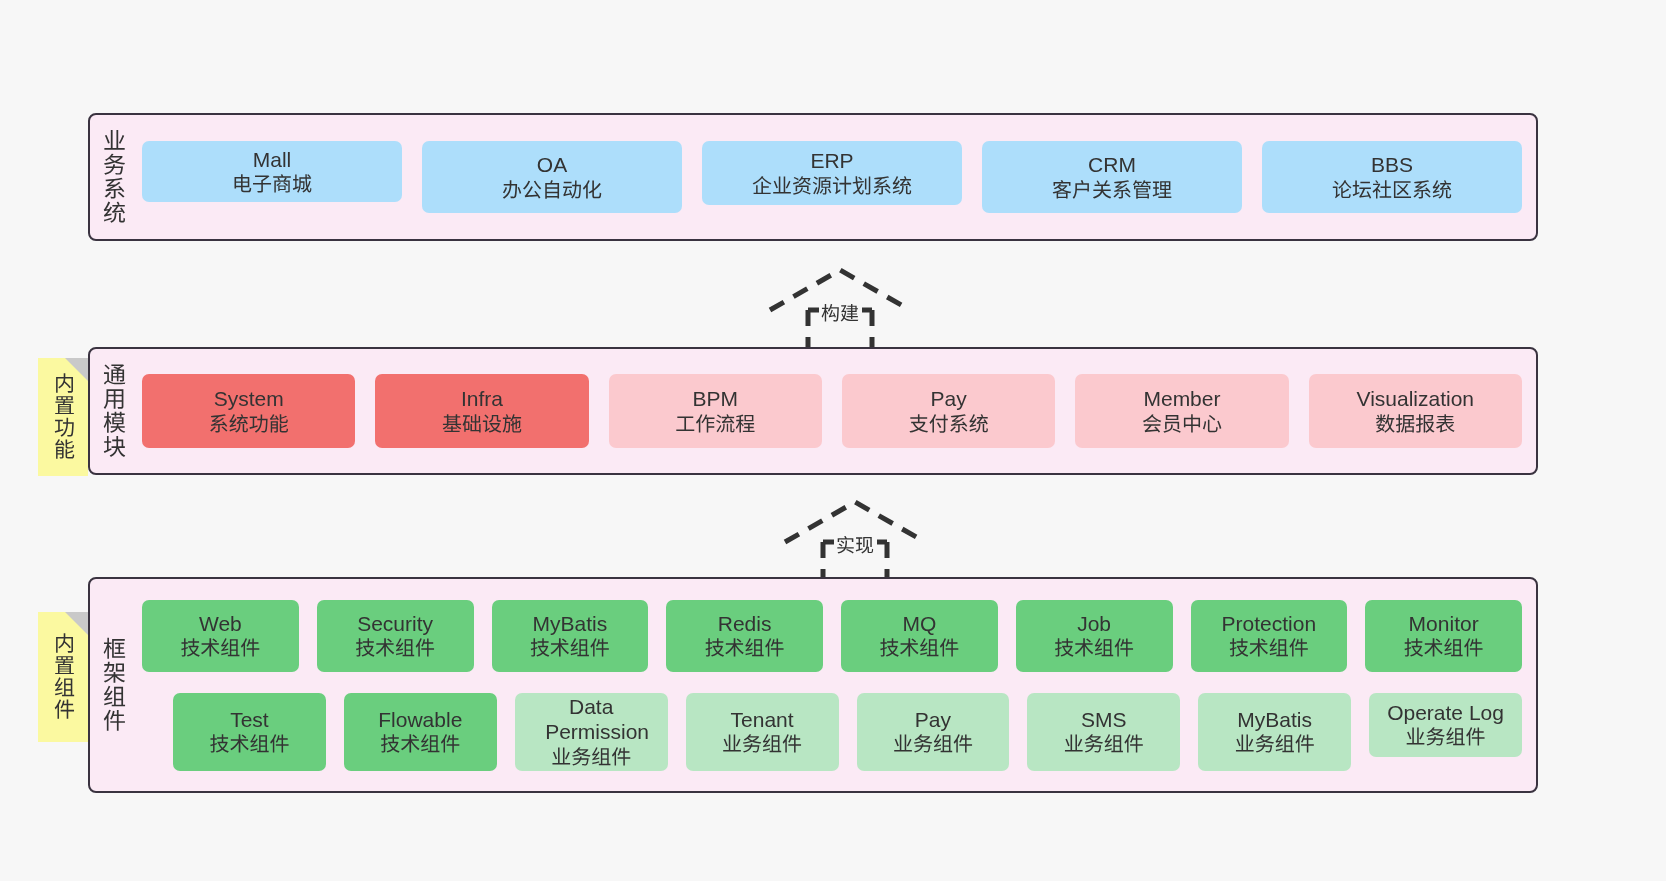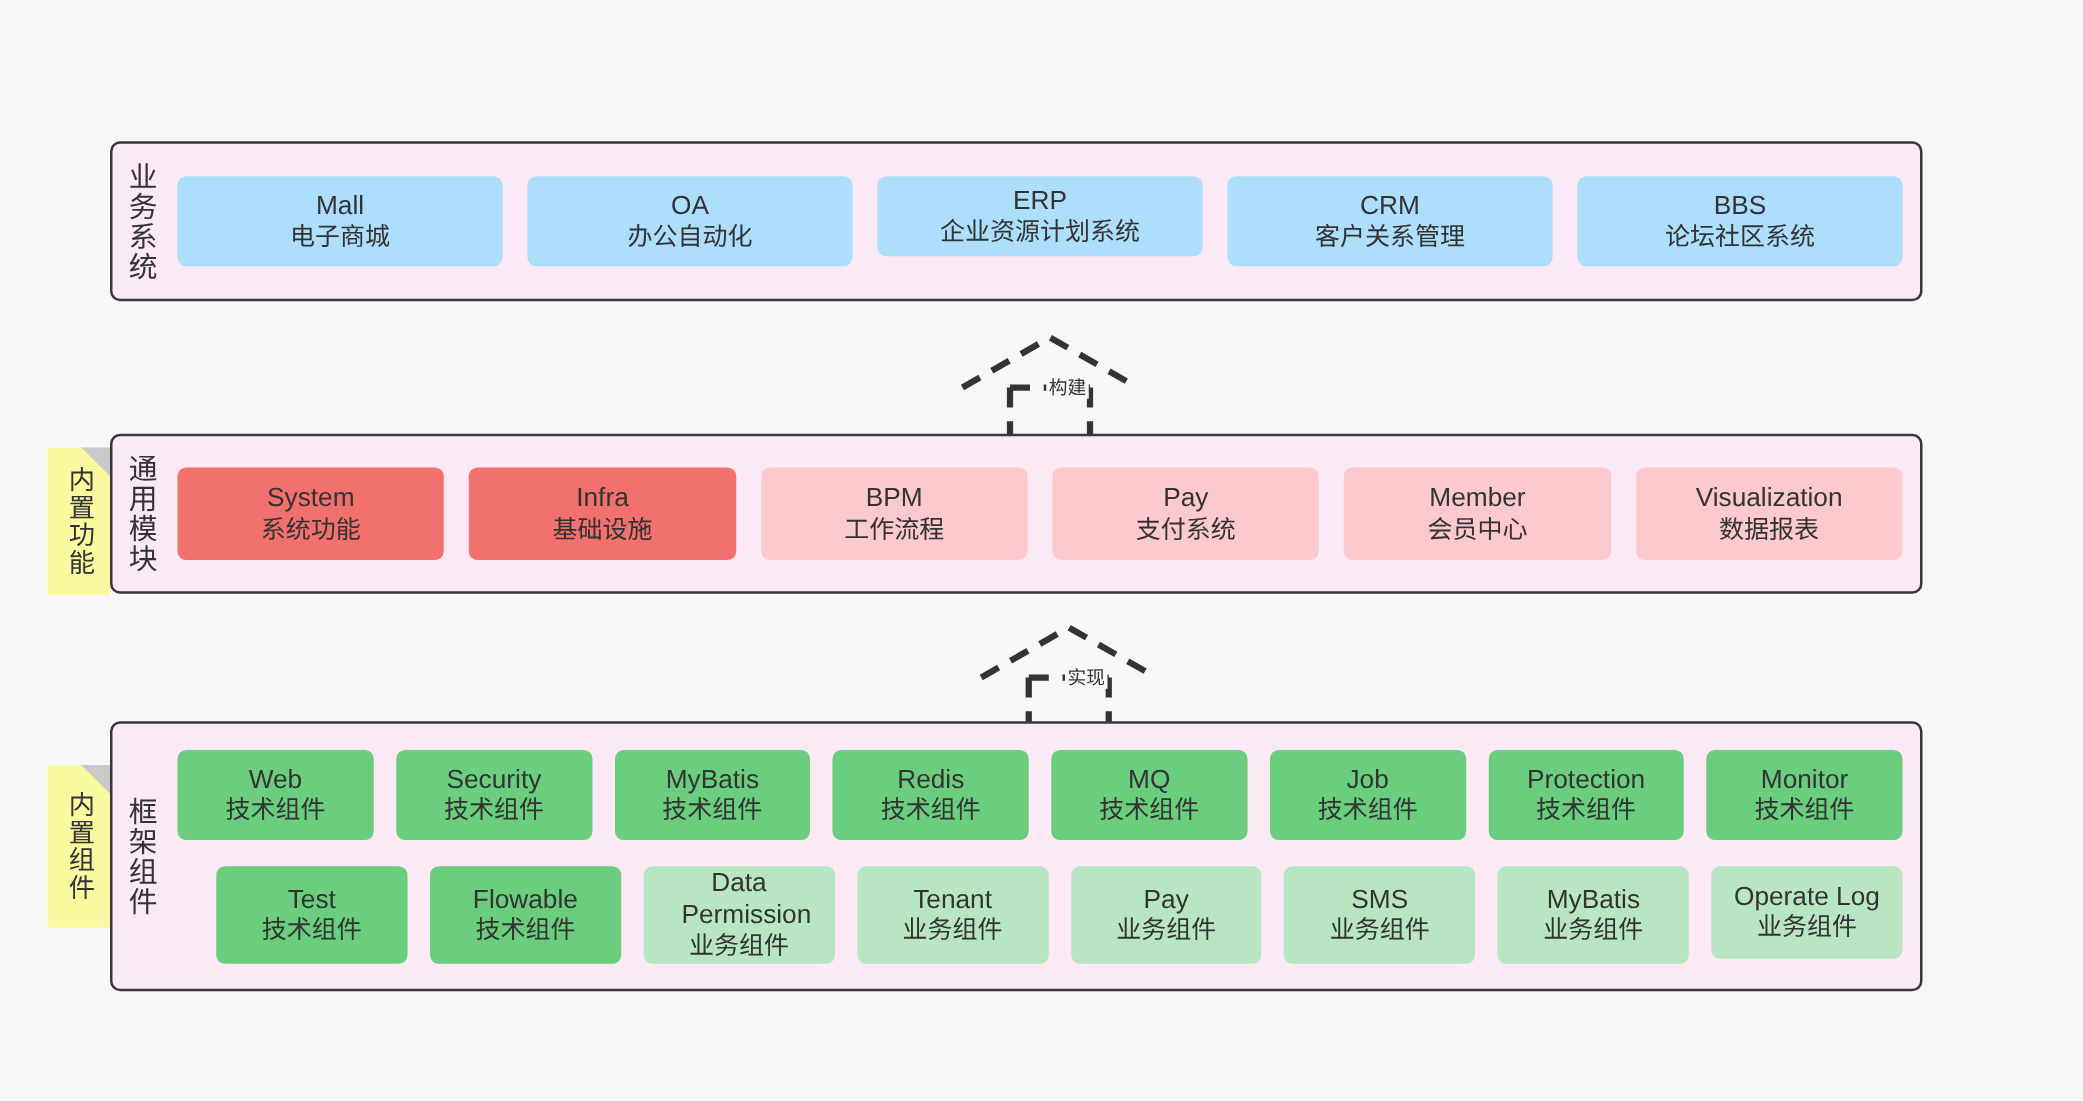--- a/index.html
+++ b/index.html
@@ -114,39 +114,38 @@
     position: absolute;
     width: 160px;
     height: 92px;
   }
   .arrow svg { display: block; }
   .arrow-label {
     position: absolute;
     left: 50%;
     transform: translateX(-50%);
     top: 36px;
-    font-size: 15px;
+    font-size: 19px;
     color: #333;
     background: #f7f7f7;
     padding: 0 2px;
     white-space: nowrap;
-    margin-left: 14px;
   }
 </style>
 </head>
 <body>
 
 <div class="canvas">
 
   <div class="layer" style="left:88px; top:113px; width:1450px; height:128px;">
     <div class="layer-title">业务系统</div>
     <div class="layer-body">
       <div class="row">
 
-        <div class="card c-blue" style="height:72px;">
+        <div class="card c-blue" style="height:61px;">
           <span class="en">Mall</span>
           <span class="cn">电子商城</span>
         </div>
 
         <div class="card c-blue" style="height:72px;">
           <span class="en">OA</span>
           <span class="cn">办公自动化</span>
         </div>
 
         <div class="card c-blue" style="height:64px;">
@@ -295,21 +294,21 @@
           <span class="cn">业务组件</span>
         </div>
         <div class="card c-lgreen" style="height:78px;">
           <span class="en">SMS</span>
           <span class="cn">业务组件</span>
         </div>
         <div class="card c-lgreen" style="height:78px;">
           <span class="en">MyBatis</span>
           <span class="cn">业务组件</span>
         </div>
-        <div class="card c-lgreen" style="height:74px;">
+        <div class="card c-lgreen" style="height:64px;">
           <span class="en">Operate Log</span>
           <span class="cn">业务组件</span>
         </div>
       </div>
 
     </div>
   </div>
 
 </div>
 

